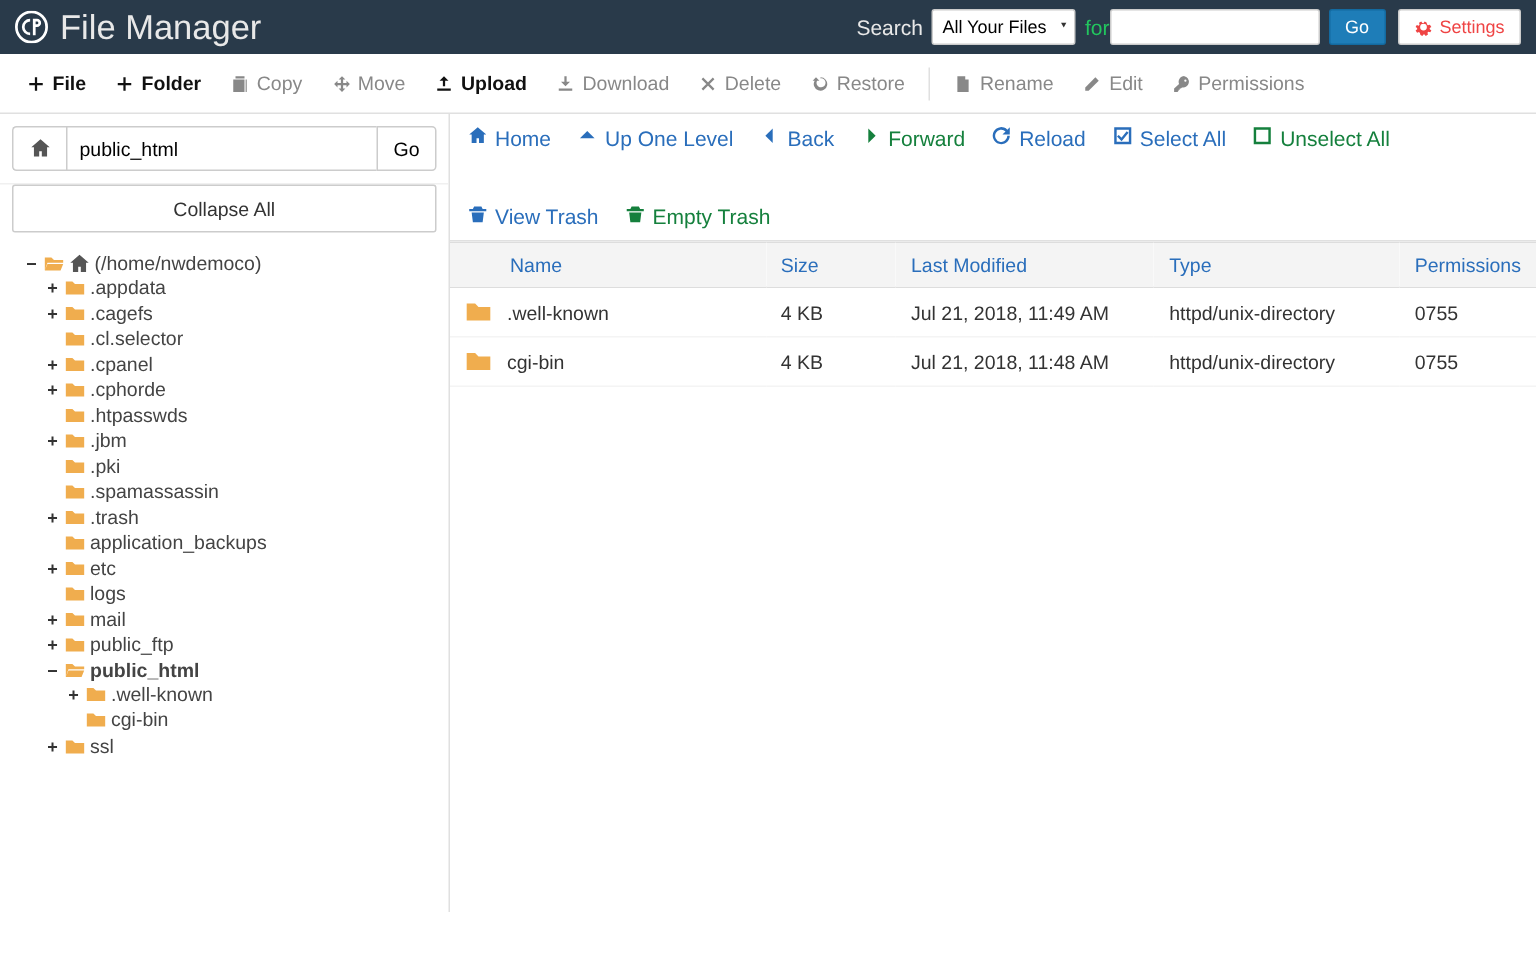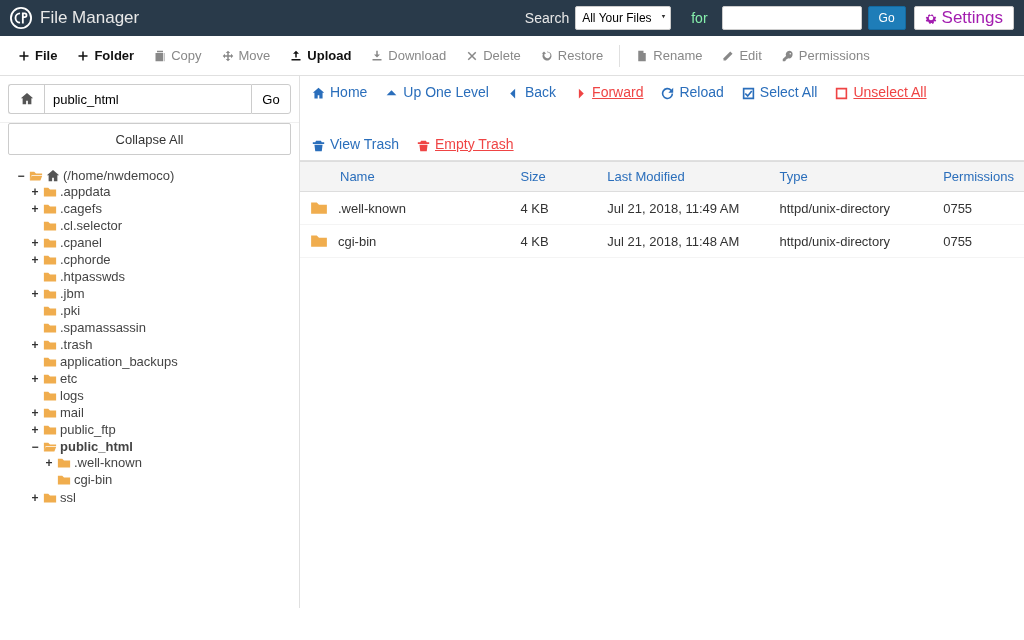--- a/index.html
+++ b/index.html
@@ -2,30 +2,30 @@
 <html><head>
 <meta charset="utf-8">
 <style>
 * { box-sizing: border-box; margin: 0; padding: 0; }
 body { font-family: -apple-system, BlinkMacSystemFont, "Segoe UI", Helvetica, Arial, sans-serif; font-size: 13px; color: #333; background: #fff; width: 1024px; height: 640px; overflow: hidden; }
 
 
 .header { background: #293a4a; height: 36px; display: flex; align-items: center; padding: 0 10px; color: #fff; }
 .header .logo { display: flex; align-items: center; gap: 8px; }
 .header .logo-icon { width: 22px; height: 22px; }
-.header .title { font-size: 17px; font-weight: 400; color: #e8e8e8; }
+.header .title { font-size: 23px; font-weight: 400; color: #e8e8e8; }
 .header .spacer { flex: 1; }
 .header .search-label { font-size: 14px; color:#e8e8e8; margin-right:6px;}
 .header select { background:#fff; border:1px solid #ccc; height:24px; font-size:12px; padding:0 18px 0 6px; border-radius:2px; appearance:none; -webkit-appearance:none; position:relative; }
 .header .select-wrap { position:relative; display:inline-block; margin-right:6px;}
 .header .select-wrap::after { content:"‣"; position:absolute; right:6px; top:2px; transform:rotate(90deg); font-size:12px; color:#333; pointer-events:none;}
-.header .for-label { font-size:14px; color:#86efac; margin:0 14px;}
+.header .for-label { font-size:14px; color:#22c55e; margin:0 0;}
 .header input.search-term { height:24px; width:140px; border:1px solid #ccc; border-radius:2px; padding:0 6px; font-size:12px; margin-right:6px;}
 .header .go-btn { background:#1e7db8; color:#fff; border:1px solid #136aa0; height:24px; padding:0 10px; font-size:12px; border-radius:2px; cursor:pointer; margin-right:8px;}
-.header .settings-btn { background:#fff; color:#a21caf; border:1px solid #ccc; height:24px; padding:0 10px; font-size:17px; border-radius:2px; cursor:pointer; display:inline-flex; align-items:center; gap:5px;}
+.header .settings-btn { background:#fff; color:#ef4444; border:1px solid #ccc; height:24px; padding:0 10px; font-size:12px; border-radius:2px; cursor:pointer; display:inline-flex; align-items:center; gap:5px;}
 
 
 .toolbar { background:#fff; border-bottom:1px solid #e0e0e0; }
 .toolbar-row { display:flex; align-items:center; padding:6px 8px; gap:0; min-height:36px;}
 .tool-btn { display:inline-flex; align-items:center; gap:5px; padding:6px 10px; font-size:13px; color:#888; cursor:pointer; border-radius:3px;justify-content:center; }
 .tool-btn.enabled { color:#222; }
 .tool-btn.bold { font-weight:700; color:#111;}
 .tool-sep { width:1px; height:22px; background:#e0e0e0; margin:0 6px;}
 
 
@@ -48,23 +48,23 @@
 .tree .toggle { width:10px; font-weight:bold; color:#333; font-size:12px; cursor:pointer; display:inline-block; text-align:center;}
 .tree .toggle.blank { color:transparent;}
 .tree .folder-icon { color:#f0ad4e; }
 .tree .folder-open { color:#f0ad4e;}
 .tree .home-icon { color:#555;}
 .tree .bold { font-weight:700;}
 .tree .indent1 { padding-left:14px;}
 
 
 .ractions { padding:8px 12px; display:flex; flex-wrap:wrap; gap:18px; align-items:center; border-bottom:1px solid #e0e0e0;}
-.ract { display:inline-flex; align-items:flex-end; gap:5px; font-size:14px; cursor:pointer;}
+.ract { display:inline-flex; align-items:flex-start; gap:5px; font-size:14px; cursor:pointer;}
 .ract.blue { color:#2a6ebb;}
-.ract.grey { color:#ef4444;text-decoration:underline;}
+.ract.grey { color:#15803d;}
 
 
 .tablewrap { flex:1; overflow:auto;}
 table.filelist { width:100%; border-collapse:collapse; font-size:13px;}
 table.filelist thead th { text-align:left; font-weight:400; color:#2a6ebb; background:#f4f4f4; border-top:1px solid #ddd; border-bottom:1px solid #ddd; padding:7px 10px; position:sticky; top:0;}
 table.filelist tbody td { padding:7px 10px; border-bottom:1px solid #f4f4f4; color:#333;}
 .cell-name { display:flex; align-items:center; gap:10px;}
 .cell-name .folder-icon { color:#f0ad4e;}
 
 .col-name{width:220px;} .col-size{width:90px;} .col-mod{width:180px;} .col-type{width:170px;} .col-perm{width:80px;}

